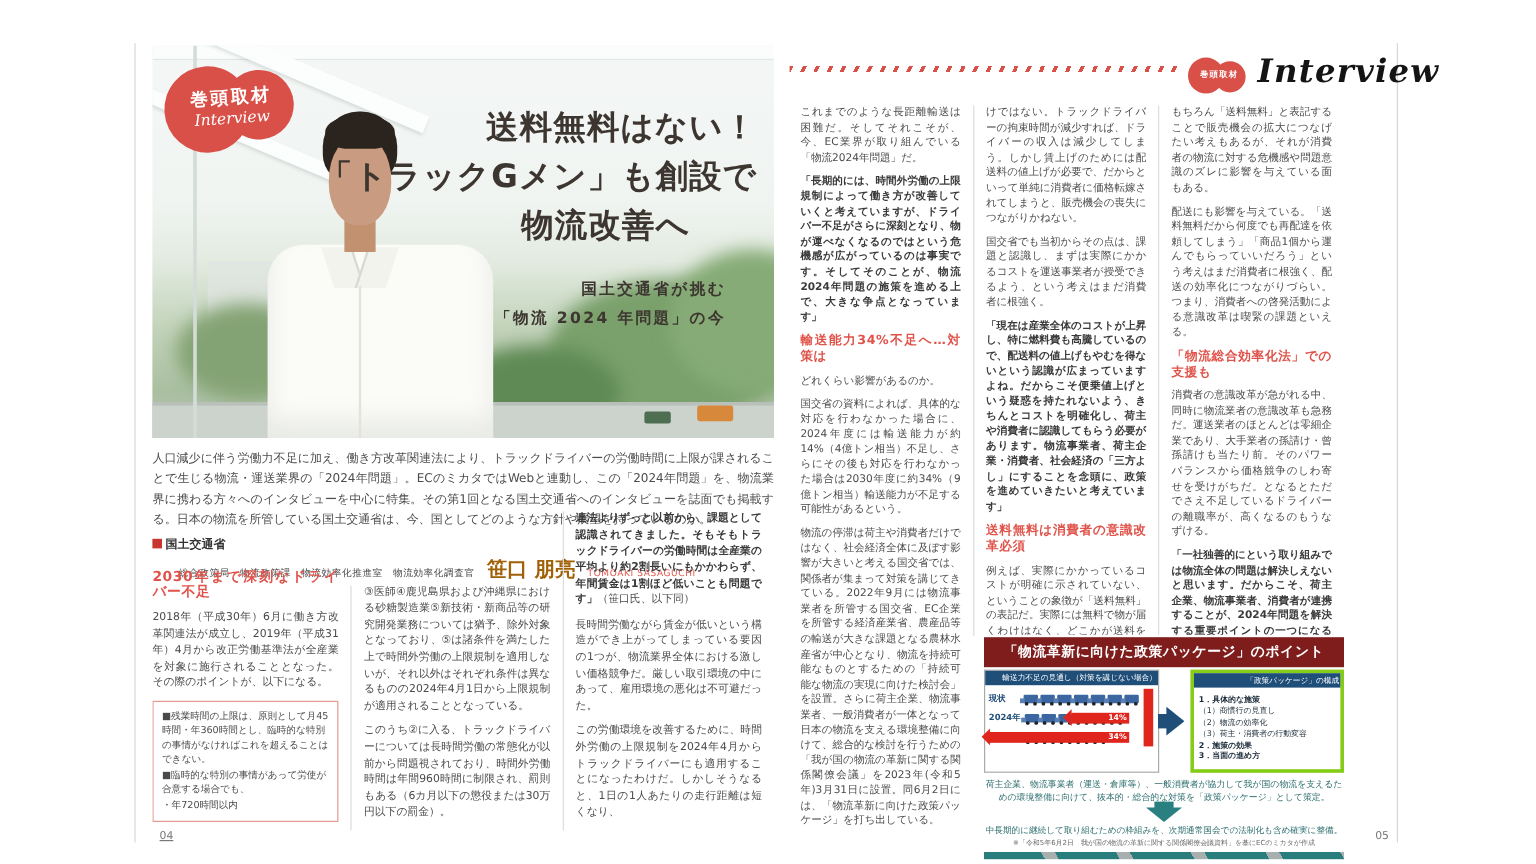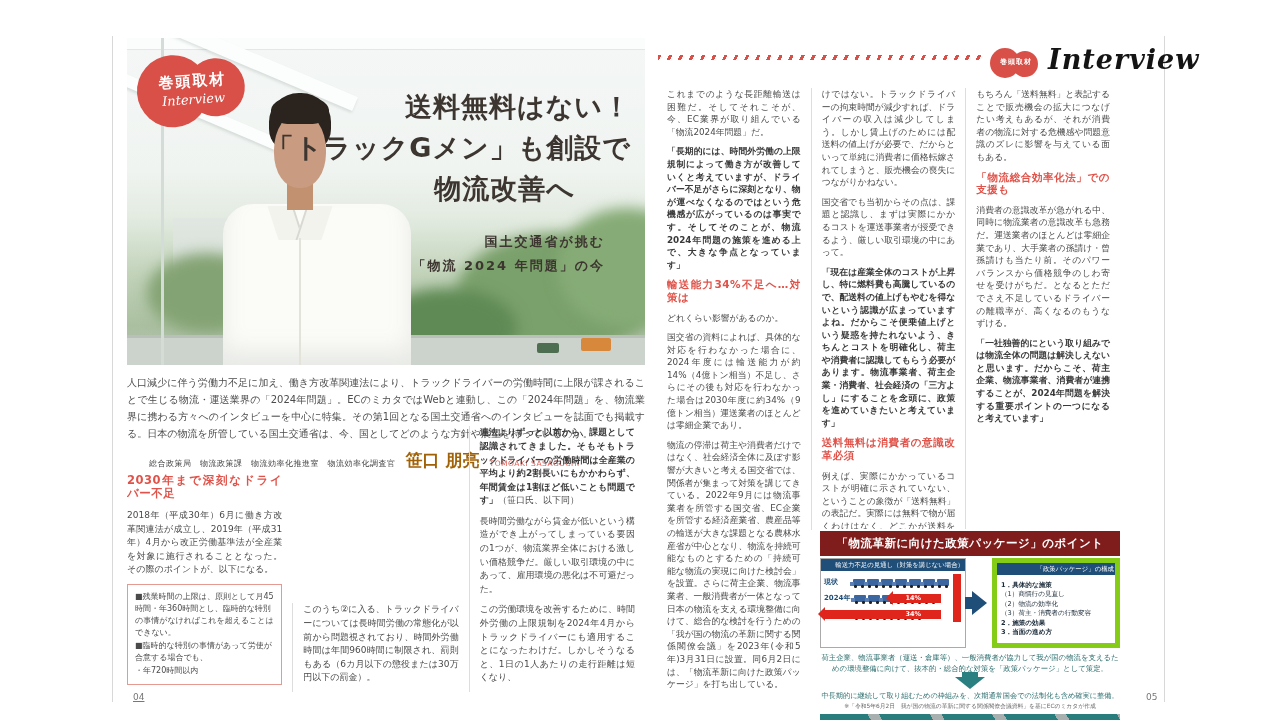--- a/index.html
+++ b/index.html
@@ -91,31 +91,31 @@
   .right-cols .col:first-child{padding-left:2px;}
   .right-cols .col + .col{border-left:1px solid #ddd;}
   .right-cols .col2,.right-cols .col3{max-height:442px;}
   .right-cols .red-head{font-size:10.5px;margin:3px 0 8px;}
 
   
   .info-wrap{position:absolute;left:820px;top:529px;width:300px;background:#fff;z-index:5;padding-top:2px;}
   .info-title{background:#7f1d1d;color:#fff;font-weight:bold;font-size:11.5px;text-align:center;padding:5px 0;letter-spacing:.5px;}
   .info-body{display:flex;align-items:stretch;margin-top:2px;}
   .info-left{width:146px;border:1px solid #aaa;position:relative;}
-  .info-right{width:128px;border:5px solid #84cc16;}
+  .info-right{width:128px;border:3px solid #84cc16;}
   .info-subhead{background:var(--navy);color:#fff;font-size:6.4px;text-align:right;padding:2px 1px;line-height:8px;}
   .cap-rows{position:relative;padding:3px 16px 3px 3px;}
   .red-bar{position:absolute;right:4px;top:3px;bottom:3px;width:8px;background:var(--arrowred);}
   .cap-row{display:flex;align-items:center;height:16px;position:relative;}
   .cap-label{width:30px;font-size:7px;font-weight:bold;color:var(--navy);}
   .cap-trucks{display:flex;gap:2px;flex:1;}
   .truck{width:12px;height:7px;background:#3b66a0;border-radius:1px;position:relative;display:inline-block;}
   .truck::before{content:"";position:absolute;left:-3px;bottom:0;width:4px;height:4px;background:#5a7fb5;}
   .truck::after{content:"";position:absolute;bottom:-2px;left:1px;width:2.5px;height:2.5px;background:#222;border-radius:50%;box-shadow:7px 0 0 #222;}
-  .loss-arrow{position:absolute;right:8px;height:9px;background:var(--arrowred);color:#fff;font-size:6.5px;font-weight:bold;text-align:right;padding-right:20px;line-height:9px;}
+  .loss-arrow{position:absolute;right:8px;height:9px;background:var(--arrowred);color:#fff;font-size:6.5px;font-weight:bold;text-align:right;padding-right:2px;line-height:9px;}
   .loss-arrow::before{content:"";position:absolute;left:-7px;top:-2.5px;border-top:7px solid transparent;border-bottom:7px solid transparent;border-right:7px solid var(--arrowred);}
   .big-arrow{width:26px;display:flex;align-items:center;justify-content:center;}
   .big-arrow i{display:block;width:0;height:0;border-top:12px solid transparent;border-bottom:12px solid transparent;border-left:15px solid var(--navy);position:relative;}
   .big-arrow i::before{content:"";position:absolute;left:-22px;top:-6px;width:8px;height:12px;background:var(--navy);}
   .info-right ul{list-style:none;padding:6px 4px;}
   .info-right li{font-size:6.6px;line-height:9.4px;color:#23323f;}
   .info-right li.main{font-weight:bold;color:#1a2a38;}
   .info-cap1{font-size:7.4px;line-height:11px;color:#2e6e6e;text-align:center;margin-top:4px;}
   .down-arrow{width:0;height:0;border-left:15px solid transparent;border-right:15px solid transparent;border-top:12px solid #2a8080;margin:3px auto 2px;position:relative;}
   .down-arrow::before{content:"";position:absolute;left:-8px;top:-17px;width:16px;height:6px;background:#2a8080;}
@@ -169,40 +169,42 @@
       </div>
       <div class="subtitle">
         <div>国土交通省が挑む</div>
         <div>「物流 2024 年問題」の今</div>
       </div>
     </div>
 
     <p class="lead">人口減少に伴う労働力不足に加え、働き方改革関連法により、トラックドライバーの労働時間に上限が課されることで生じる物流・運送業界の「2024年問題」。ECのミカタではWebと連動し、この「2024年問題」を、物流業界に携わる方々へのインタビューを中心に特集。その第1回となる国土交通省へのインタビューを誌面でも掲載する。日本の物流を所管している国土交通省は、今、国としてどのような方針や展望を持っているのか。</p>
 
     <div class="credit">
+      <div class="credit-org"><span class="red-sq"></span><span>国土交通省</span></div>
       <div class="credit-line">
         <span class="credit-titles">総合政策局　物流政策課　物流効率化推進室　物流効率化調査官</span>
         <span class="credit-name">笹口 朋亮</span>
         <span class="credit-roman">TOMOAKI SASAGUCHI</span>
       </div>
     </div>
 
     <div class="left-cols">
       <div class="col">
         <h3 class="red-head">2030年まで深刻なドライバー不足</h3>
         <p>2018年（平成30年）6月に働き方改革関連法が成立し、2019年（平成31年）4月から改正労働基準法が全産業を対象に施行されることとなった。その際のポイントが、以下になる。</p>
         <div class="red-box">
           <p>■残業時間の上限は、原則として月45時間・年360時間とし、臨時的な特別の事情がなければこれを超えることはできない。</p>
           <p>■臨時的な特別の事情があって労使が合意する場合でも、</p>
           <p>・年720時間以内</p>
 
         </div>
 
       </div>
       <div class="col">
+        <p>③医師④鹿児島県および沖縄県における砂糖製造業⑤新技術・新商品等の研究開発業務については猶予、除外対象となっており、⑤は諸条件を満たした上で時間外労働の上限規制を適用しないが、それ以外はそれぞれ条件は異なるものの2024年4月1日から上限規制が適用されることとなっている。</p>
         <p>このうち②に入る、トラックドライバーについては長時間労働の常態化が以前から問題視されており、時間外労働時間は年間960時間に制限され、罰則もある（6カ月以下の懲役または30万円以下の罰金）。</p>
 
       </div>
       <div class="col">
         <p><span class="quote">連法よりずっと以前から、課題として認識されてきました。そもそもトラックドライバーの労働時間は全産業の平均より約2割長いにもかかわらず、年間賃金は1割ほど低いことも問題です」</span><span>（笹口氏、以下同）</span></p>
         <p>長時間労働ながら賃金が低いという構造ができ上がってしまっている要因の1つが、物流業界全体における激しい価格競争だ。厳しい取引環境の中にあって、雇用環境の悪化は不可避だった。</p>
         <p>この労働環境を改善するために、時間外労働の上限規制を2024年4月からトラックドライバーにも適用することになったわけだ。しかしそうなると、1日の1人あたりの走行距離は短くなり、</p>
       </div>
     </div>
     <div class="pnum pnum-left">04</div>
@@ -216,33 +218,34 @@
       <span class="t">巻頭取材</span>
     </div>
     <div class="interview-script">Interview</div>
 
     <div class="right-cols">
       <div class="col">
         <p>これまでのような長距離輸送は困難だ。そしてそれこそが、今、EC業界が取り組んでいる「物流2024年問題」だ。</p>
         <p class="quote">「長期的には、時間外労働の上限規制によって働き方が改善していくと考えていますが、ドライバー不足がさらに深刻となり、物が運べなくなるのではという危機感が広がっているのは事実です。そしてそのことが、物流2024年問題の施策を進める上で、大きな争点となっています」</p>
         <h3 class="red-head">輸送能力34%不足へ…対策は</h3>
         <p>どれくらい影響があるのか。</p>
-        <p>国交省の資料によれば、具体的な対応を行わなかった場合に、2024年度には輸送能力が約14%（4億トン相当）不足し、さらにその後も対応を行わなかった場合は2030年度に約34%（9億トン相当）運送業者のほとんどは零細企業であり。</p>
+        <p>国交省の資料によれば、具体的な対応を行わなかった場合に、2024年度には輸送能力が約14%（4億トン相当）不足し、さらにその後も対応を行わなかった場合は2030年度に約34%（9億トン相当）輸送能力が不足する可能性があるという。</p>
         <p>物流の停滞は荷主や消費者だけではなく、社会経済全体に及ぼす影響が大きいと考える国交省では、関係者が集まって対策を講じてきている。2022年9月には物流事業者を所管する国交省、EC企業を所管する経済産業省、農産品等の輸送が大きな課題となる農林水産省が中心となり、物流を持続可能なものとするための「持続可能な物流の実現に向けた検討会」を設置。さらに荷主企業、物流事業者、一般消費者が一体となって日本の物流を支える環境整備に向けて、総合的な検討を行うための「我が国の物流の革新に関する関係閣僚会議」を2023年(令和5年)3月31日に設置。同6月2日には、「物流革新に向けた政策パッケージ」を打ち出している。</p>
 
       </div>
       <div class="col col2">
         <p>けではない。トラックドライバーの拘束時間が減少すれば、ドライバーの収入は減少してしまう。しかし賃上げのためには配送料の値上げが必要で、だからといって単純に消費者に価格転嫁されてしまうと、販売機会の喪失につながりかねない。</p>
-        <p>国交省でも当初からその点は、課題と認識し、まずは実際にかかるコストを運送事業者が授受できるよう、厳しい取引環境の中にあって。</p>
+        <p>国交省でも当初からその点は、課題と認識し、まずは実際にかかるコストを運送事業者が授受できるよう、という考えはまだ消費者に根強く。</p>
         <p class="quote">「現在は産業全体のコストが上昇し、特に燃料費も高騰しているので、配送料の値上げもやむを得ないという認識が広まっていますよね。だからこそ便乗値上げという疑惑を持たれないよう、きちんとコストを明確化し、荷主や消費者に認識してもらう必要があります。物流事業者、荷主企業・消費者、社会経済の「三方よし」にすることを念頭に、政策を進めていきたいと考えています」</p>
         <h3 class="red-head">送料無料は消費者の意識改革必須</h3>
         <p>例えば、実際にかかっているコストが明確に示されていない、ということの象徴が「送料無料」の表記だ。実際には無料で物が届くわけはなく、どこかが送料を吸収して「無料」に見せているにすぎない。そしてその負担は実は、売り主、つまりEC業界においてはEC事業者が負担しているケースがほとんどだ。</p>
       </div>
       <div class="col col3">
         <p>もちろん「送料無料」と表記することで販売機会の拡大につなげたい考えもあるが、それが消費者の物流に対する危機感や問題意識のズレに影響を与えている面もある。</p>
+        <p>配送にも影響を与えている。「送料無料だから何度でも再配達を依頼してしまう」「商品1個から運んでもらっていいだろう」という考えはまだ消費者に根強く、配送の効率化につながりづらい。つまり、消費者への啓発活動による意識改革は喫緊の課題といえる。</p>
         <h3 class="red-head">「物流総合効率化法」での支援も</h3>
         <p>消費者の意識改革が急がれる中、同時に物流業者の意識改革も急務だ。運送業者のほとんどは零細企業であり、大手業者の孫請け・曾孫請けも当たり前。そのパワーバランスから価格競争のしわ寄せを受けがちだ。となるとただでさえ不足しているドライバーの離職率が、高くなるのもうなずける。</p>
         <p class="quote">「一社独善的にという取り組みでは物流全体の問題は解決しえないと思います。だからこそ、荷主企業、物流事業者、消費者が連携することが、2024年問題を解決する重要ポイントの一つになると考えています」</p>
 
       </div>
     </div>
 
     <div class="info-wrap">
       <div class="info-title">「物流革新に向けた政策パッケージ」のポイント</div>
       <div class="info-body">

